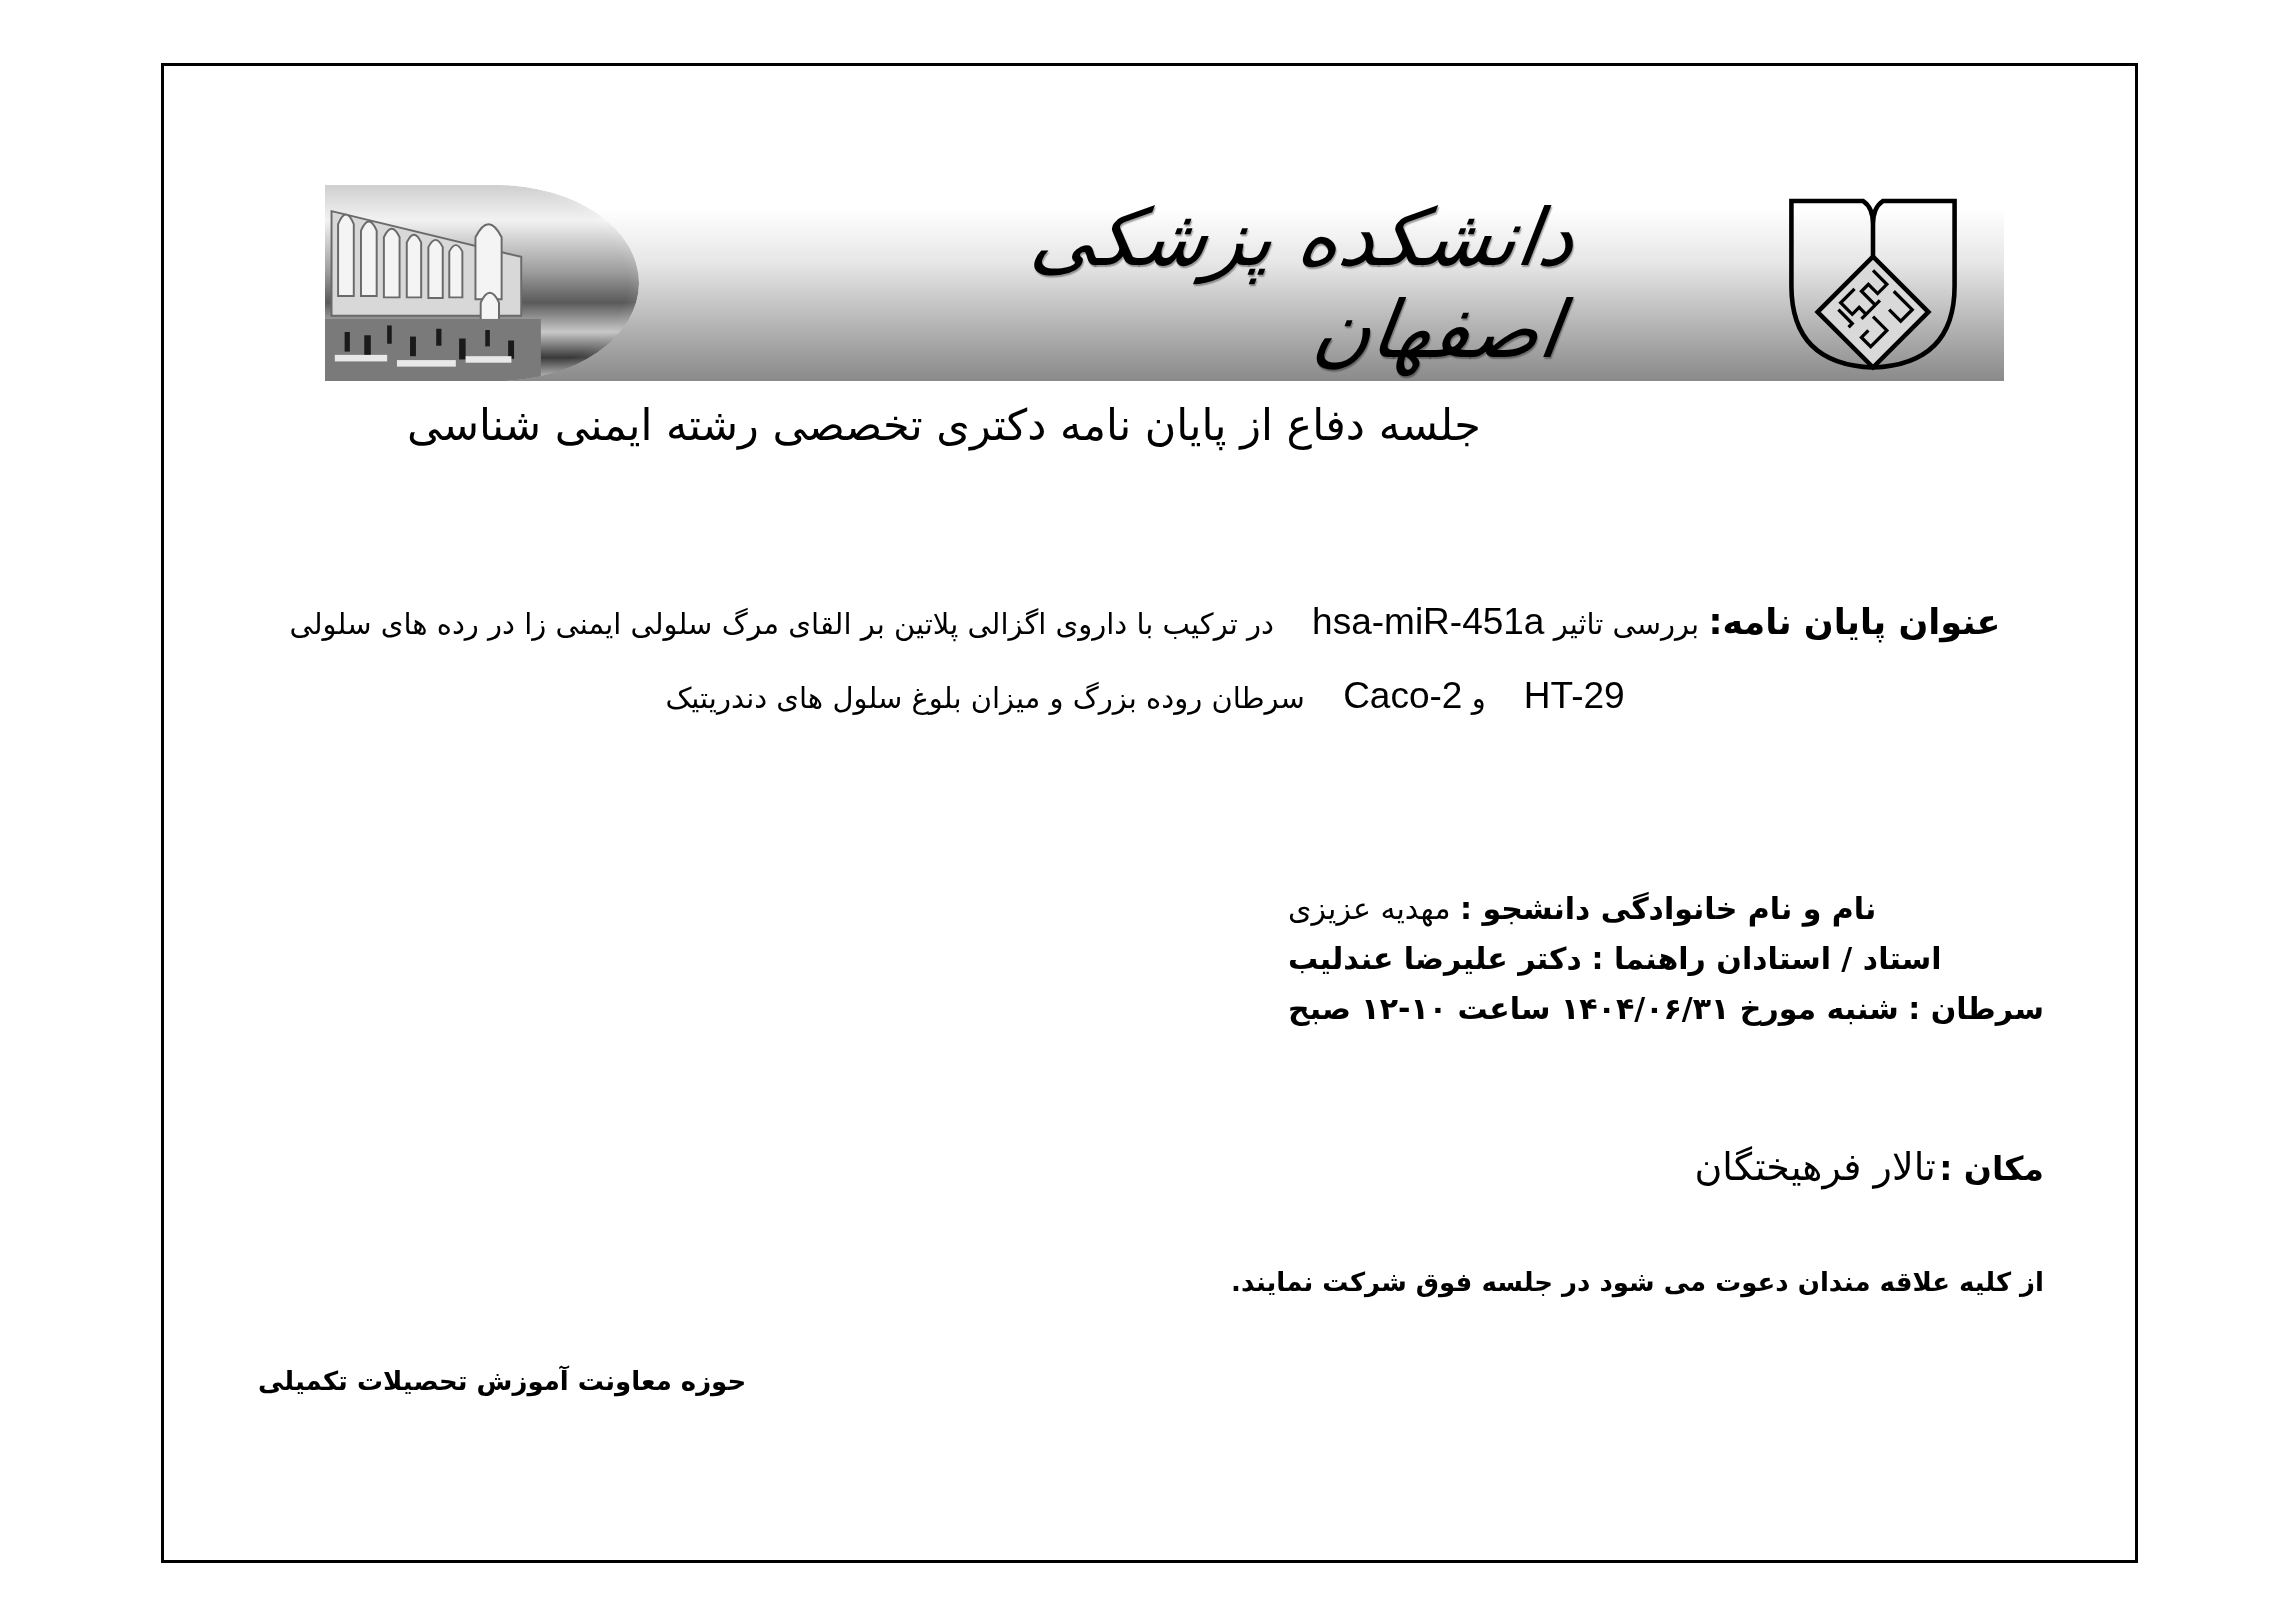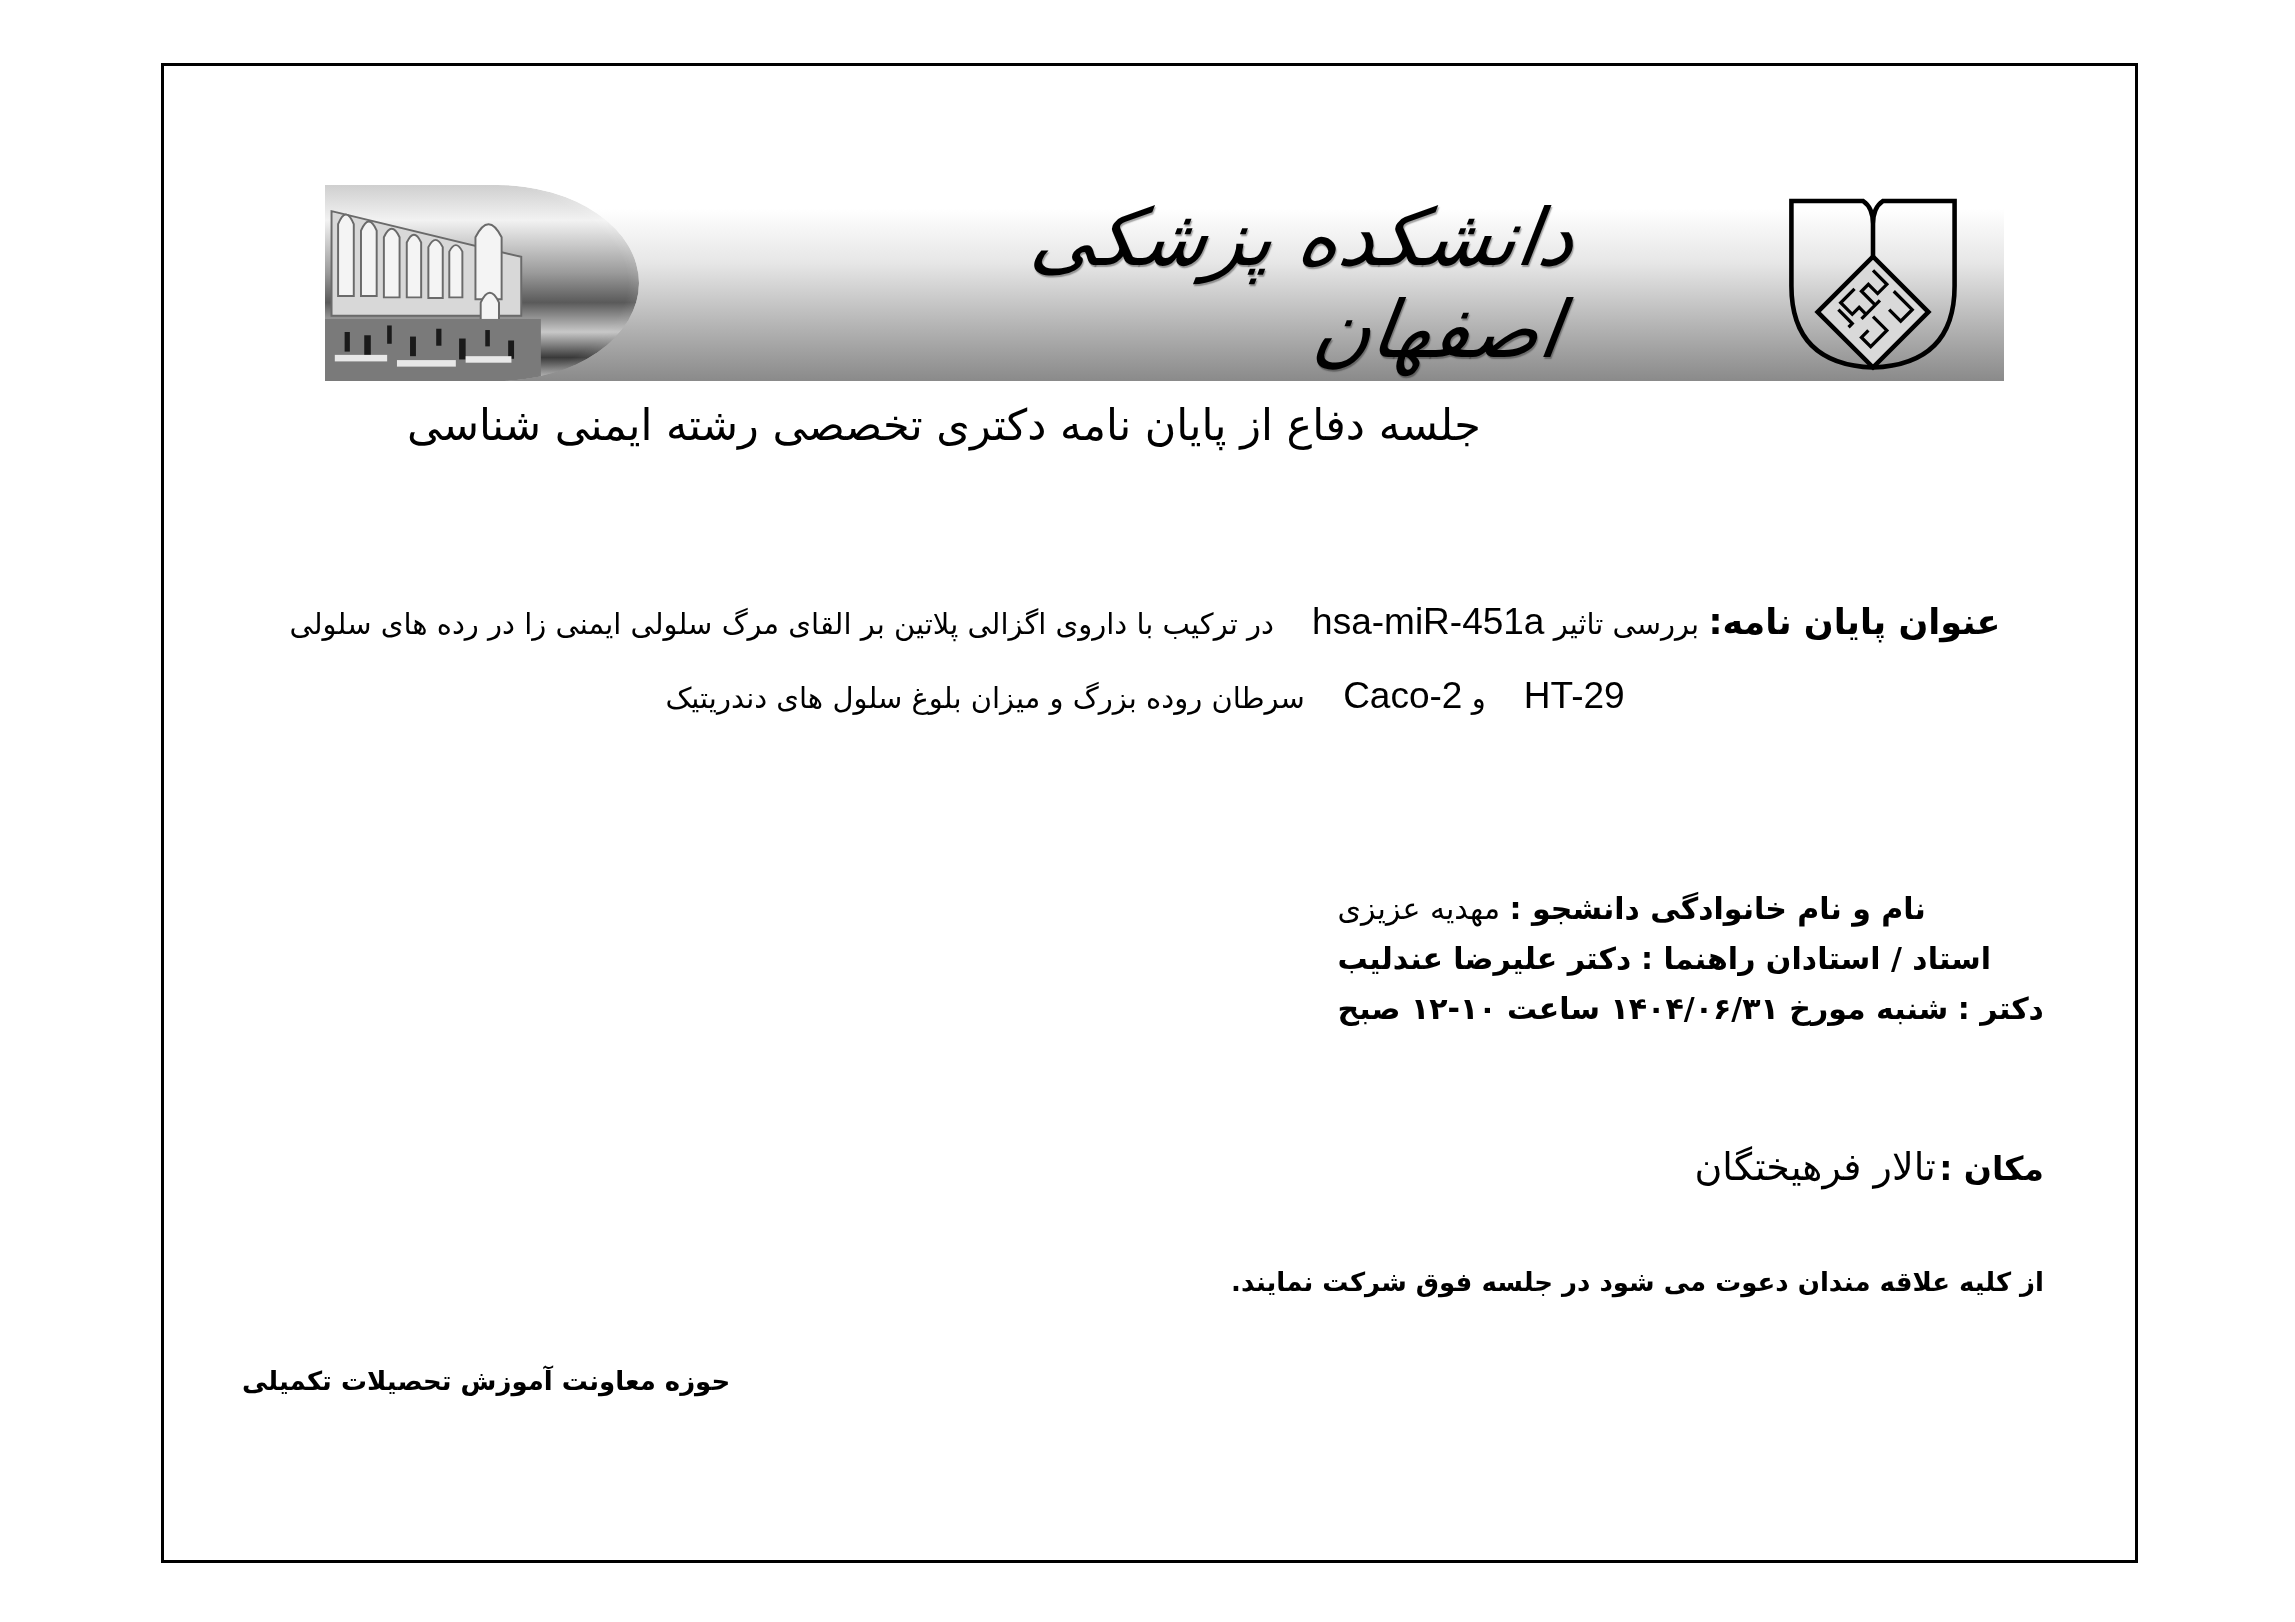--- a/index.html
+++ b/index.html
@@ -39,21 +39,21 @@
   .info-line.bold .v { font-weight:bold; }
 
   .location { position:absolute; right:251px; top:1135px; direction:rtl; text-align:right;
               font-family:"DejaVu Sans", sans-serif; white-space:nowrap; line-height:65px; }
   .location .k { font-weight:bold; font-size:33px; }
   .location .v { font-size:38px; }
 
   .invite { position:absolute; right:251px; top:1256px; direction:rtl; text-align:right;
             font-family:"DejaVu Sans", sans-serif; font-weight:bold; font-size:26px; line-height:52px; white-space:nowrap; }
 
-  .signature { position:absolute; left:242px; top:1355px; direction:rtl;
+  .signature { position:absolute; left:258px; top:1355px; direction:rtl;
                font-family:"DejaVu Sans", sans-serif; font-weight:bold; font-size:26px; line-height:52px; white-space:nowrap; }
 </style>
 </head>
 <body>
 
 <div class="page-border"></div>
 
 <div class="banner">
   <div class="banner-photo">
     <svg viewBox="0 0 480 300" preserveAspectRatio="none">
@@ -123,21 +123,21 @@
 <div class="info">
   <div class="info-line">
     <span class="k">نام و نام خانوادگی دانشجو :</span>
     <span class="v">مهدیه عزیزی</span>
   </div>
   <div class="info-line bold">
     <span class="k">استاد / استادان راهنما :</span>
     <span class="v">دکتر علیرضا عندلیب</span>
   </div>
   <div class="info-line bold">
-    <span class="k">دکتر :</span>
+    <span class="k">سرطان :</span>
     <span class="v">شنبه  مورخ ۱۴۰۴/۰۶/۳۱ ساعت ۱۰-۱۲ صبح</span>
   </div>
 </div>
 
 <div class="location">
   <span class="k">مکان :</span>
   <span class="v">تالار فرهیختگان</span>
 </div>
 
 <div class="invite">از کلیه علاقه مندان دعوت می شود در جلسه فوق شرکت نمایند.</div>

